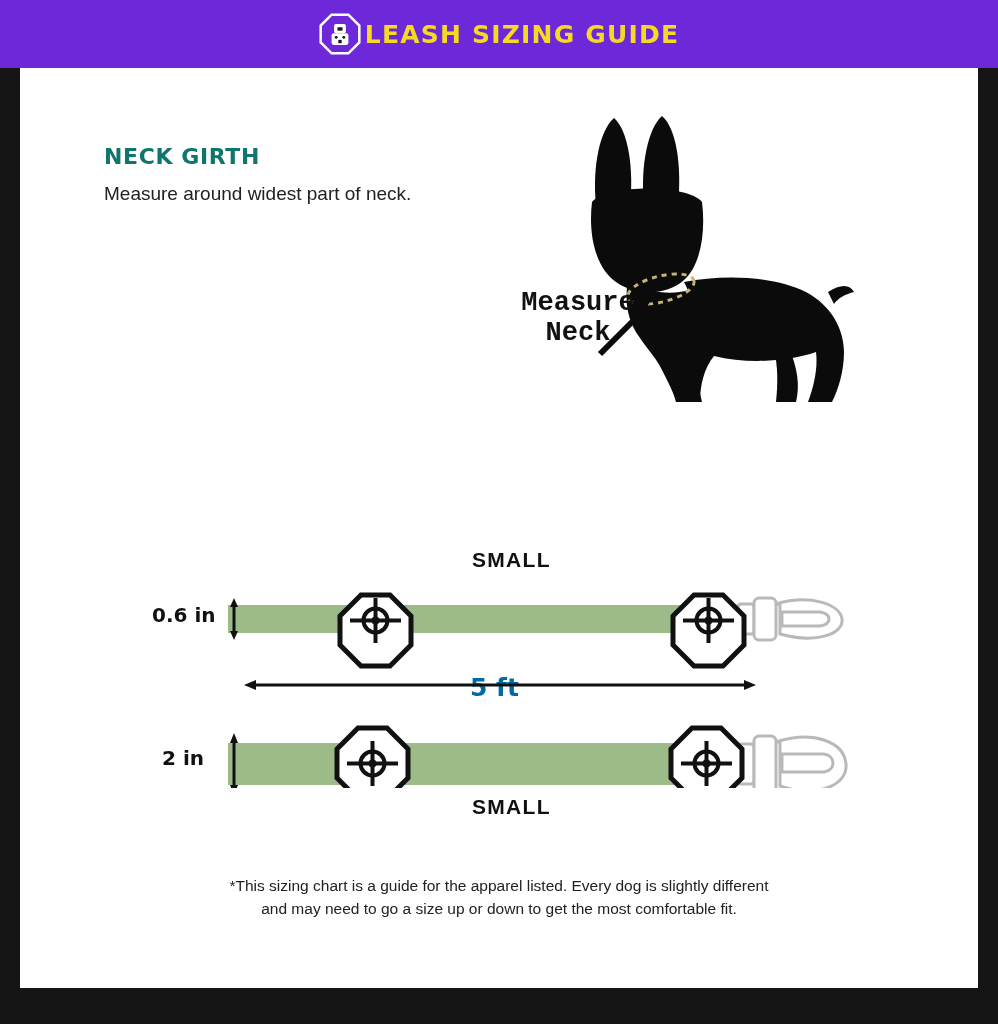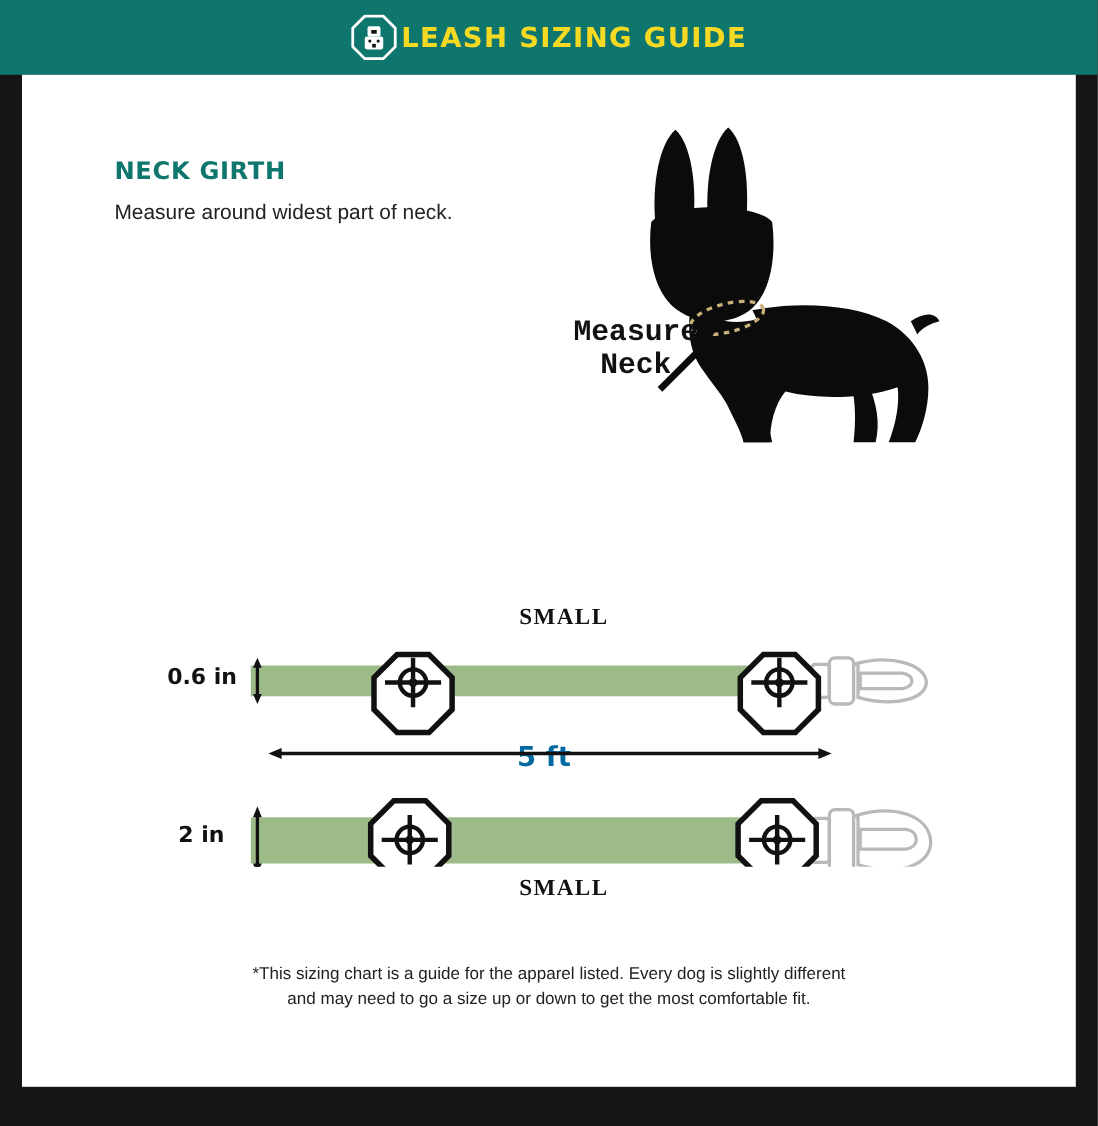--- a/index.html
+++ b/index.html
@@ -14,21 +14,21 @@
     overflow: hidden;
   }
 
   
   .header {
     height: 68px;
     display: flex;
     align-items: center;
     justify-content: center;
     gap: 4px;
-    background: #0f766e;
+    background: #6d28d9;
   }
   .header-logo {
     width: 42px;
     height: 42px;
     display: block;
   }
   .header-title {
     color: #f5d923;
     font-family: "DejaVu Sans", sans-serif;
     font-weight: bold;
@@ -93,21 +93,21 @@
   
   .leash-area {
     position: absolute;
     left: 0;
     top: 400px;
     width: 958px;
     height: 320px;
   }
   .size-label {
     position: absolute;
-    font-family: Liberation Serif, serif;
+    font-family: Liberation Sans, sans-serif;
     font-weight: bold;
     font-size: 21px;
     letter-spacing: 1.3px;
     color: #111111;
     text-align: center;
   }
   .size-small { left: 452px; top: 80px; }
   .size-large { left: 452px; top: 327px; }
   .width-label {
     position: absolute;

